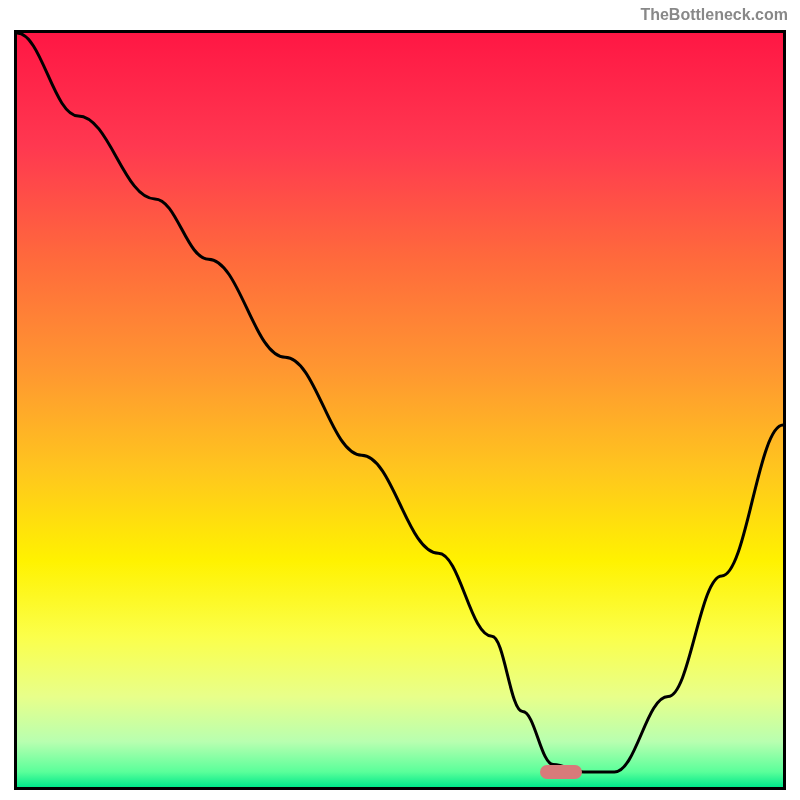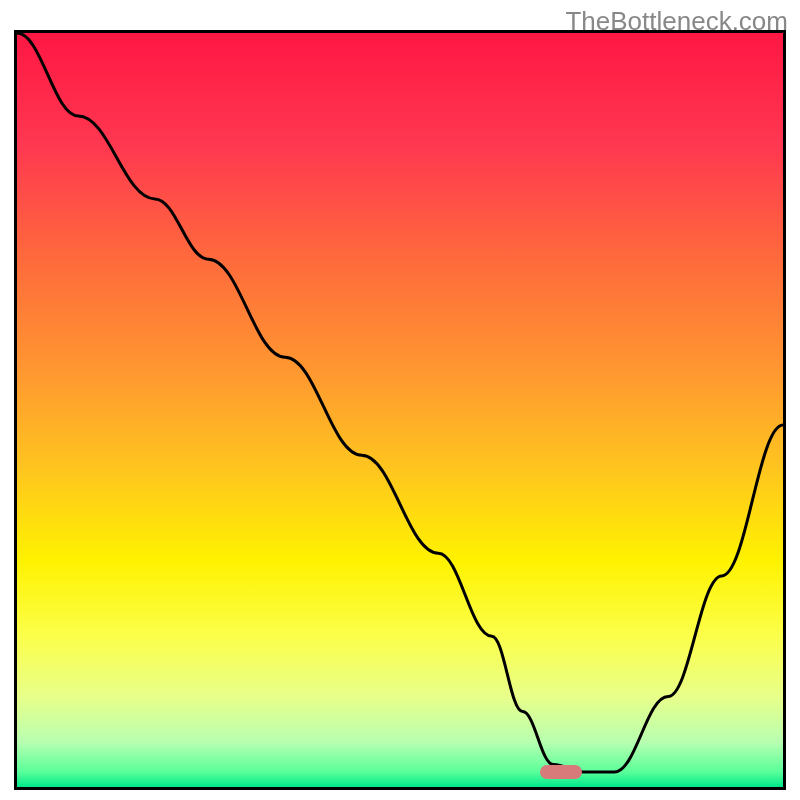--- a/index.html
+++ b/index.html
@@ -12,22 +12,22 @@
       height: 800px;
       background: #ffffff;
       position: relative;
       font-family: Arial, sans-serif;
     }
     .watermark {
       position: absolute;
       top: 6px;
       right: 12px;
       color: #888888;
-      font-size: 26px;
-      font-weight: 400;
+      font-size: 16px;
+      font-weight: 700;
       z-index: 10;
     }
     .chart-frame {
       position: absolute;
       top: 30px;
       left: 14px;
       width: 772px;
       height: 760px;
       border: 3px solid #000000;
       overflow: hidden;

